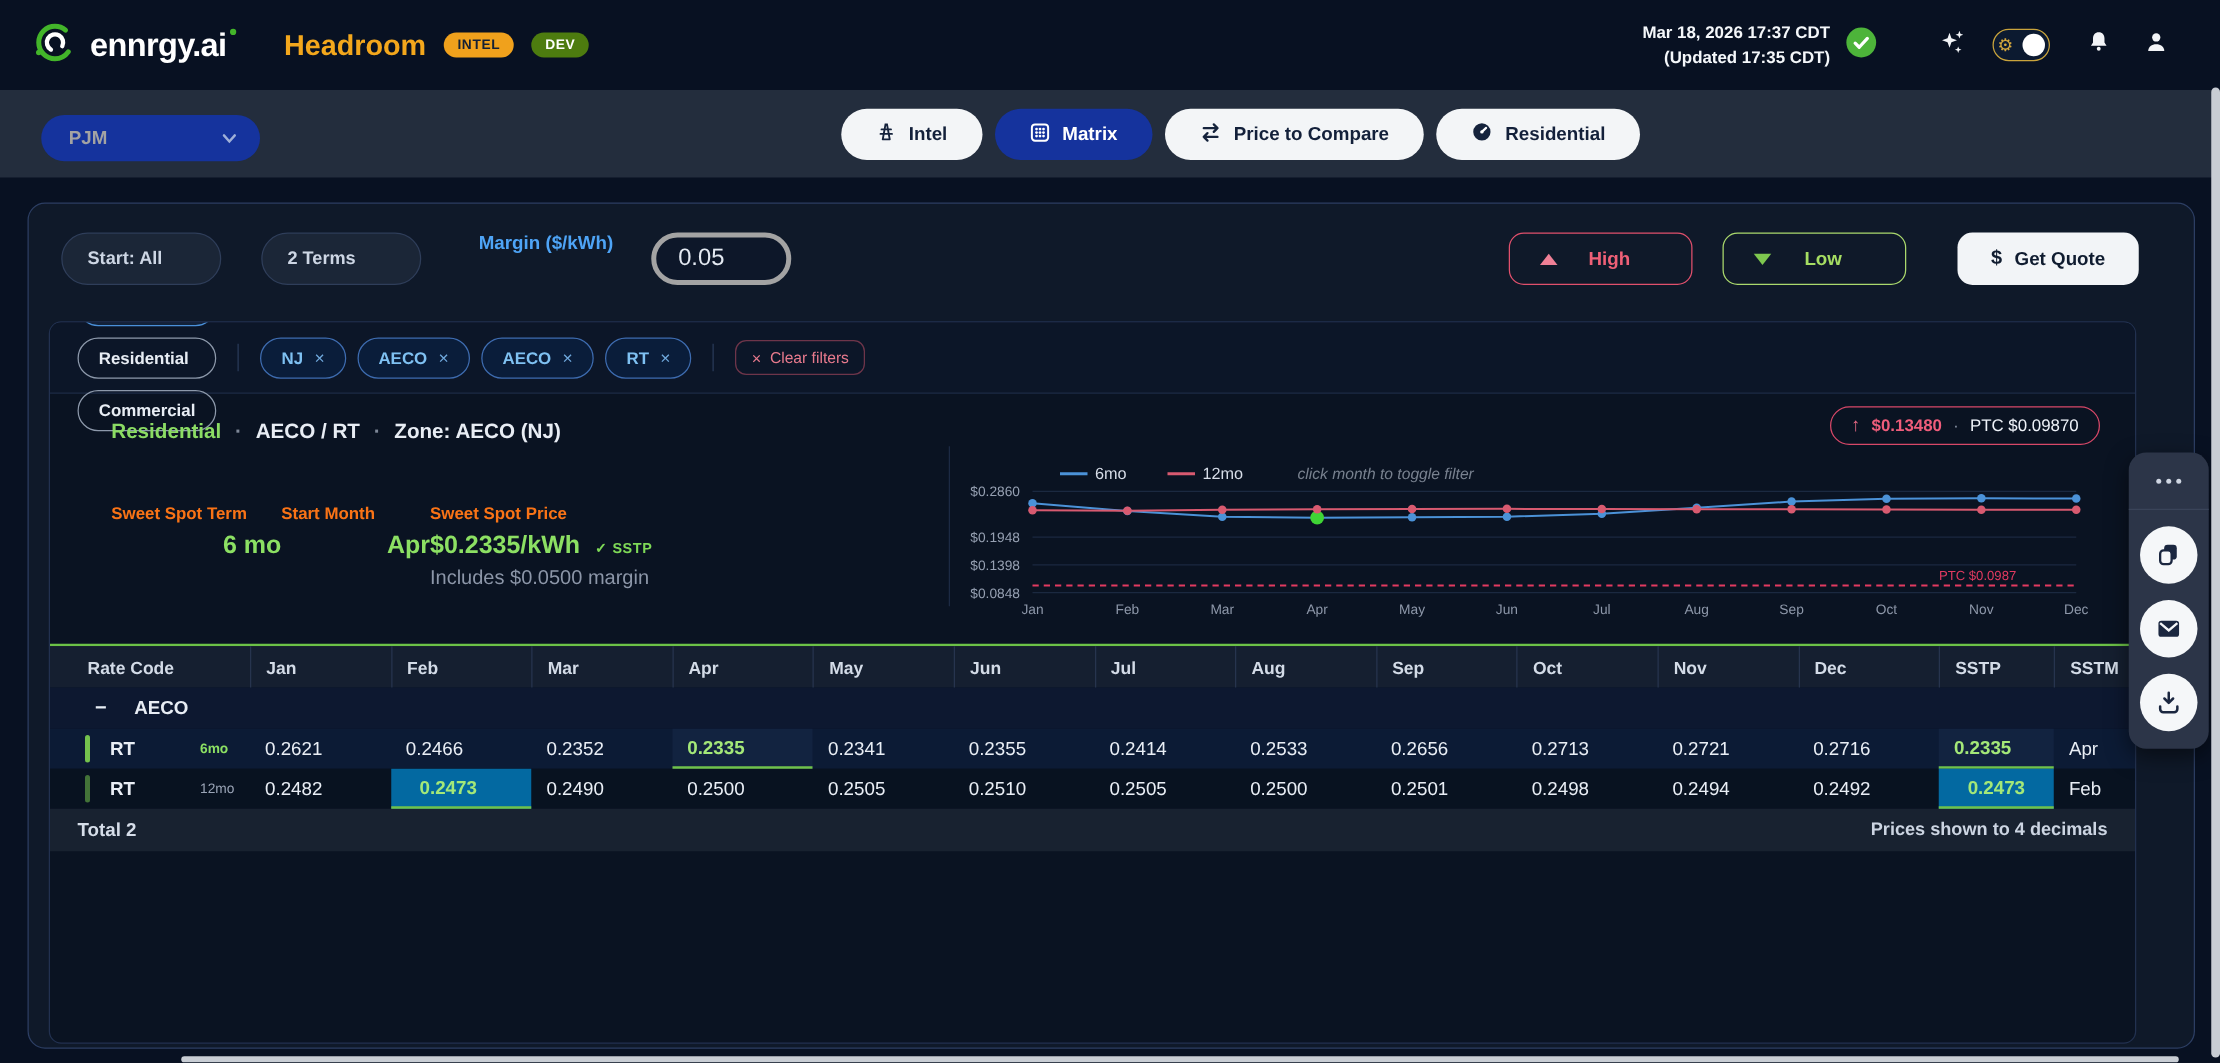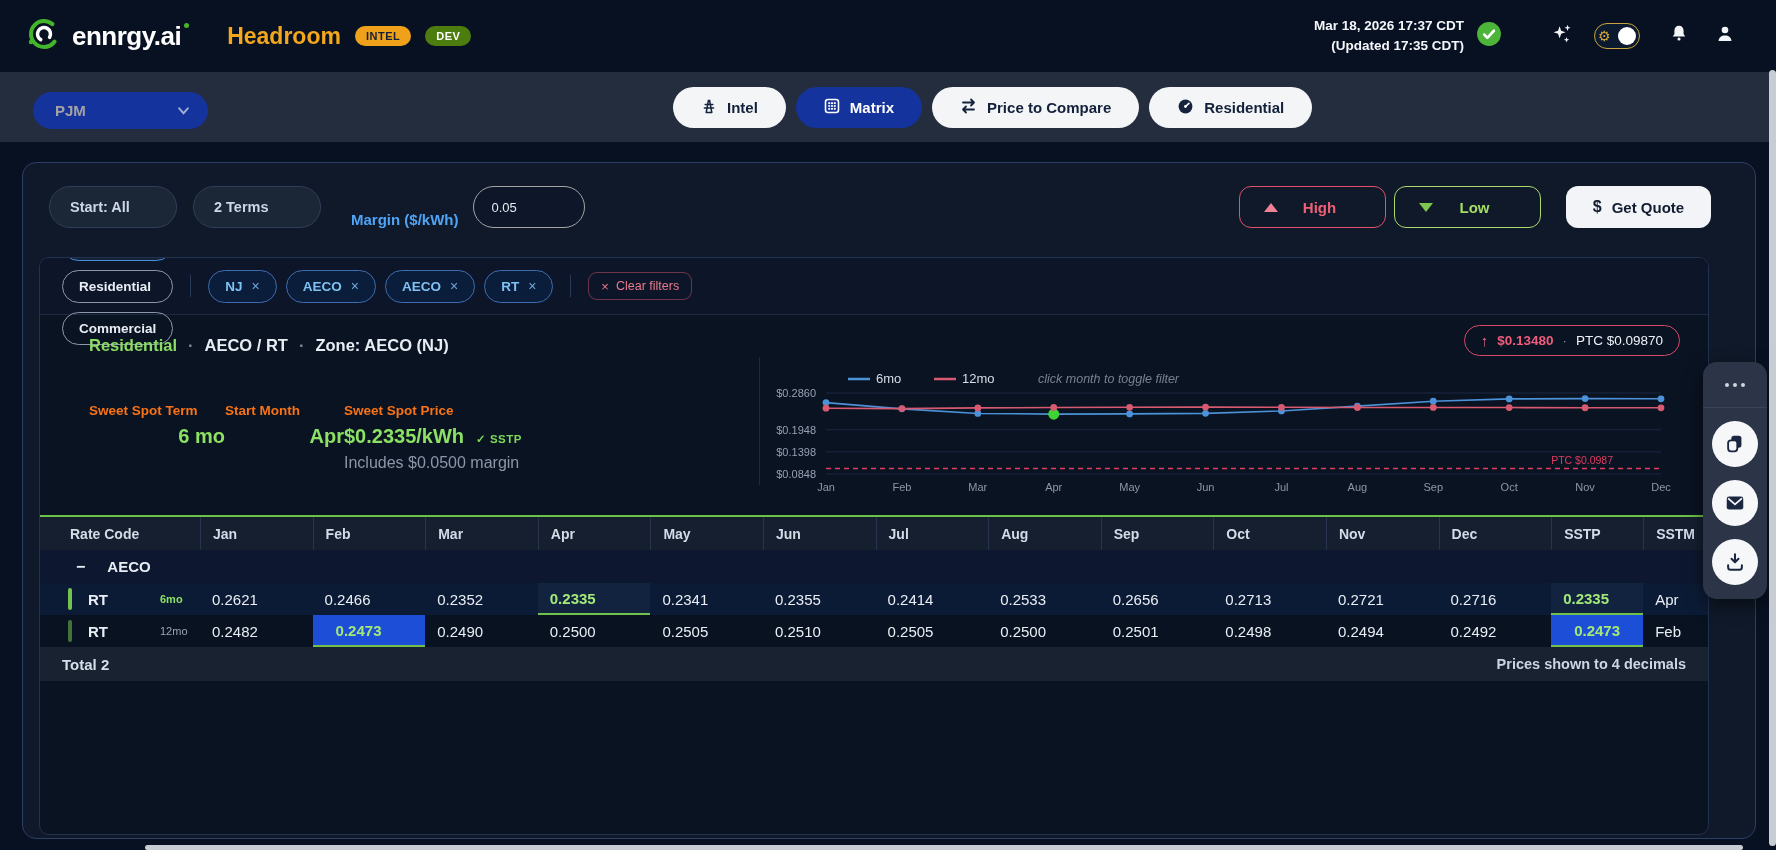--- a/index.html
+++ b/index.html
@@ -36,29 +36,29 @@
     padding:0 18px 0 22px; cursor:pointer; }
   .market-select svg { margin-left:auto; }
   .nav-group { position:absolute; left:673px; top:15px; display:flex; gap:10px; }
   .nav-btn { height:41px; border-radius:21px; border:none; display:flex; align-items:center; gap:10px;
     padding:0 28px; font-size:15px; font-weight:bold; font-family:inherit; cursor:pointer;
     background:#f3f5f7; color:#13203a; }
   .nav-btn.active { background:#15339d; color:#ffffff; }
   
   .panel { position:absolute; left:22px; top:162px; width:1734px; height:677px;
     background:#0f1929; border:1px solid #2c3e63; border-radius:14px; }
-  .filter-row { display:flex; align-items:flex-end; padding:23px 44px 0 26px; }
+  .filter-row { display:flex; align-items:flex-start; padding:23px 44px 0 26px;gap:16px; }
   .select-pill { height:42px; min-width:128px; border-radius:21px; background:#1b2637; border:1px solid #2f3e5a;
     color:#cdd6e4; font-size:14.5px; font-weight:bold; display:flex; align-items:center; padding:0 16px 0 20px;
     cursor:pointer; }
   .select-pill svg { margin-left:auto; padding-left:12px; }
   .select-pill + .select-pill { margin-left:16px; }
   .margin-label { margin-left:30px; color:#4ea4f6; font-size:15px; font-weight:bold; }
   .margin-input { margin-left:14px; width:112px; height:42px; border-radius:21px; background:#0d1729;
-    border:1px solid #a3a3a3; color:#e4eaf2; font-size:13px; font-family:inherit; padding:0 18px; outline:none; }
+    border:4px solid #a3a3a3; color:#e4eaf2; font-size:19px; font-family:inherit; padding:0 18px; outline:none; }
   .filter-spacer { flex:1; }
   .hl-btn { height:42px; width:147px; border-radius:12px; background:transparent; font-family:inherit;
     font-size:15px; font-weight:bold; display:flex; align-items:center; padding:0 24px; cursor:pointer; }
   .high-btn { border:1.5px solid #e1506c; color:#ef6077; }
   .low-btn { border:1.5px solid #abd96d; color:#a5dd62; margin-left:8px; }
   .hl-btn .tri { width:0; height:0; border-left:7px solid transparent; border-right:7px solid transparent; }
   .tri-up { border-bottom:9px solid #ef8096; }
   .tri-down { border-top:9px solid #7ec74f; }
   .hl-btn .lbl { flex:1; text-align:center; }
   .quote-btn { margin-left:25px; height:42px; width:145px; border:none; border-radius:12px; background:#f2f4f7;
@@ -114,21 +114,21 @@
   .row-alt { background:#081220; }
   .td { font-size:15px; color:#e9eef5; padding-left:12px; height:32px; display:flex; align-items:center; }
   .rate-cell { position:relative; padding-left:48px; font-weight:bold; }
   .rbar { position:absolute; left:28px; top:5px; bottom:5px; width:3.5px; border-radius:2px; background:#74c24d; }
   .row-alt .rbar { opacity:.55; }
   .rterm { position:absolute; left:120px; font-size:11px; }
   .t6mo { color:#8ce063; font-weight:bold; }
   .t12mo { color:#9aa4b6; font-weight:normal; }
   .hi-cell { color:#a4e878; border-bottom:2px solid #70c24b; font-weight:bold; }
   .row-hi .hi-cell { background:#122340; }
-  .row-alt .hi-cell { background:#1d4ed8;padding-left:23px; }
+  .row-alt .hi-cell { background:#0369a1;padding-left:23px; }
   .tfooter { height:34px; background:#182230; display:flex; align-items:center; padding:0 22px; }
   .tfoot-left { font-size:15px; font-weight:bold; color:#d6dee9; }
   .tfoot-right { margin-left:auto; font-size:14.5px; font-weight:bold; color:#ccd5e2; }
   
   .float-panel { position:absolute; right:9px; top:362px; width:64px; background:#2c3548; border-radius:14px;
     box-shadow:0 6px 18px rgba(0,0,0,.5); padding-bottom:14px; }
   .more-btn { height:46px; display:flex; align-items:center; justify-content:center; gap:4px;
     border-bottom:1px solid #3a4459; cursor:pointer; }
   .more-btn i { width:4px; height:4px; border-radius:50%; background:#cfd6e2; display:block; }
   .circle-btn { width:46px; height:46px; margin:13px auto 0 auto; border-radius:50%; background:#f5f7f9;

